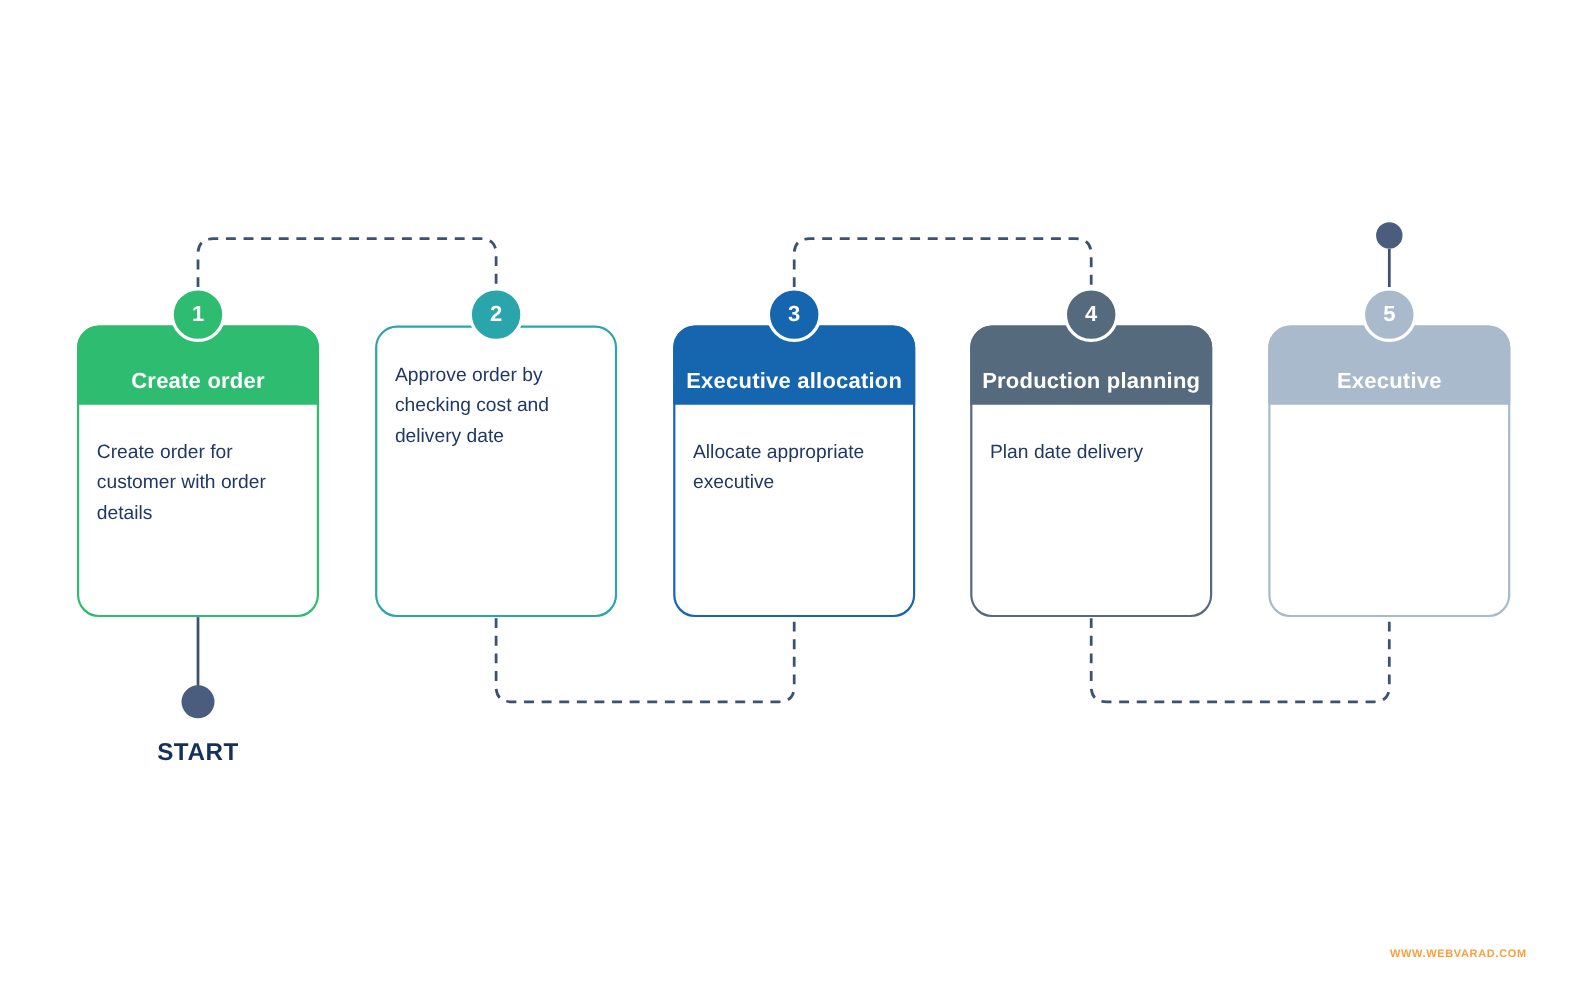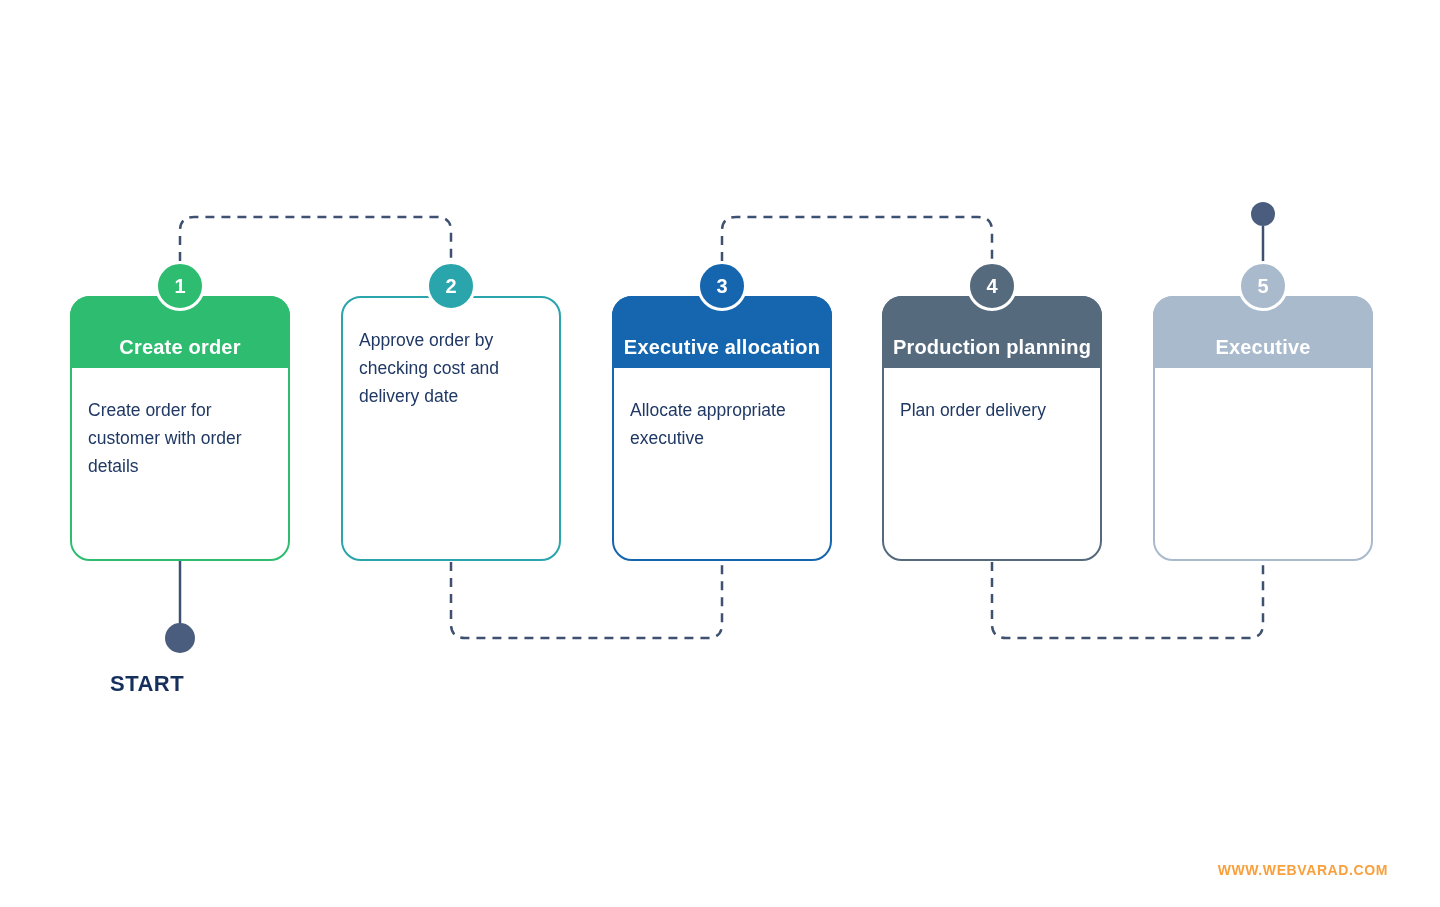--- a/index.html
+++ b/index.html
@@ -84,33 +84,34 @@
     color: var(--body, #1F3864);
     font-size: 17.5px;
     line-height: 28px;
   }
 
   .start-label {
     position: absolute;
     left: 110px;
     top: 671px;
     width: 140px;
+    text-align: center;
     color: var(--start, #16305E);
     font-size: 22px;
     font-weight: bold;
     letter-spacing: 0.5px;
     z-index: 2;
   }
 
   .watermark {
     position: absolute;
     right: 52px;
     top: 862px;
     color: var(--wm, #F9A03C);
-    font-size: 14px;
+    font-size: 10px;
     font-weight: bold;
     letter-spacing: 0.6px;
     z-index: 2;
   }
 </style>
 </head>
 <body>
 
 <div class="canvas" style="--line: #3E5170; --dot: #4B5D7E; --body: #1F3864; --start: #16305E; --wm: #F9A03C;">
 
@@ -150,21 +151,21 @@
       <span class="card-title">Executive allocation</span>
     </div>
     <div class="card-body">Allocate appropriate executive</div>
   </div>
 
   <div class="card card-4" style="--c: #566A7E;">
     <div class="num-circle">4</div>
     <div class="card-header">
       <span class="card-title">Production planning</span>
     </div>
-    <div class="card-body">Plan order delivery</div>
+    <div class="card-body">Plan date delivery</div>
   </div>
 
   <div class="card card-5" style="--c: #A9BACC;">
     <div class="num-circle">5</div>
     <div class="card-header">
       <span class="card-title">Executive</span>
     </div>
   </div>
 
   <div class="start-label">START</div>

